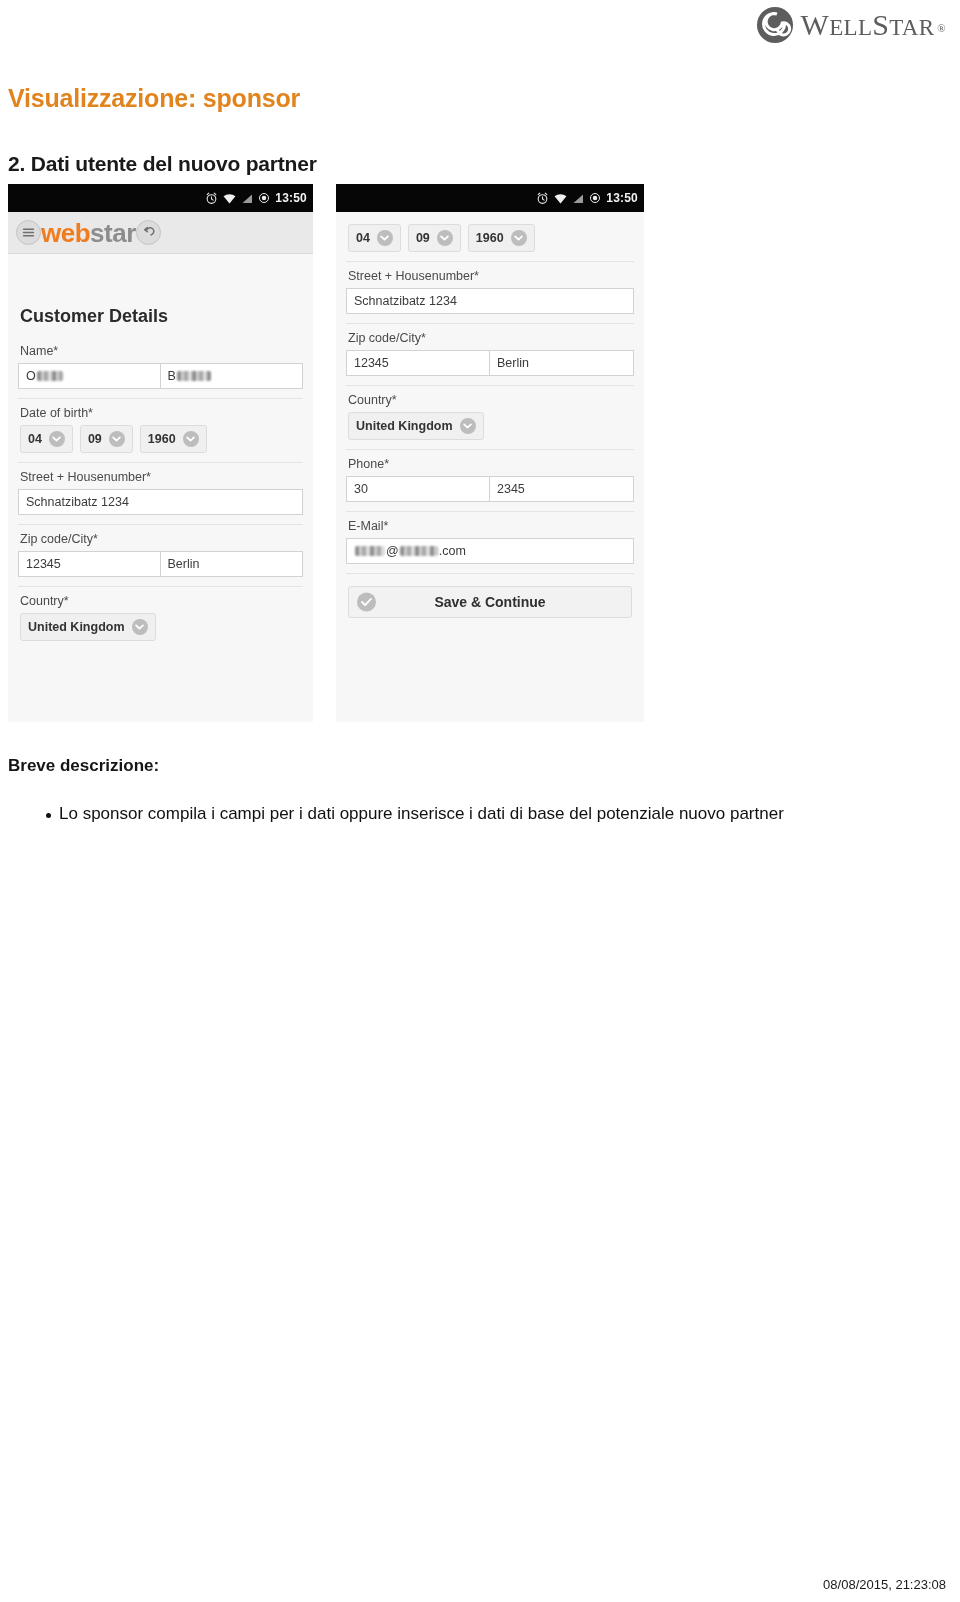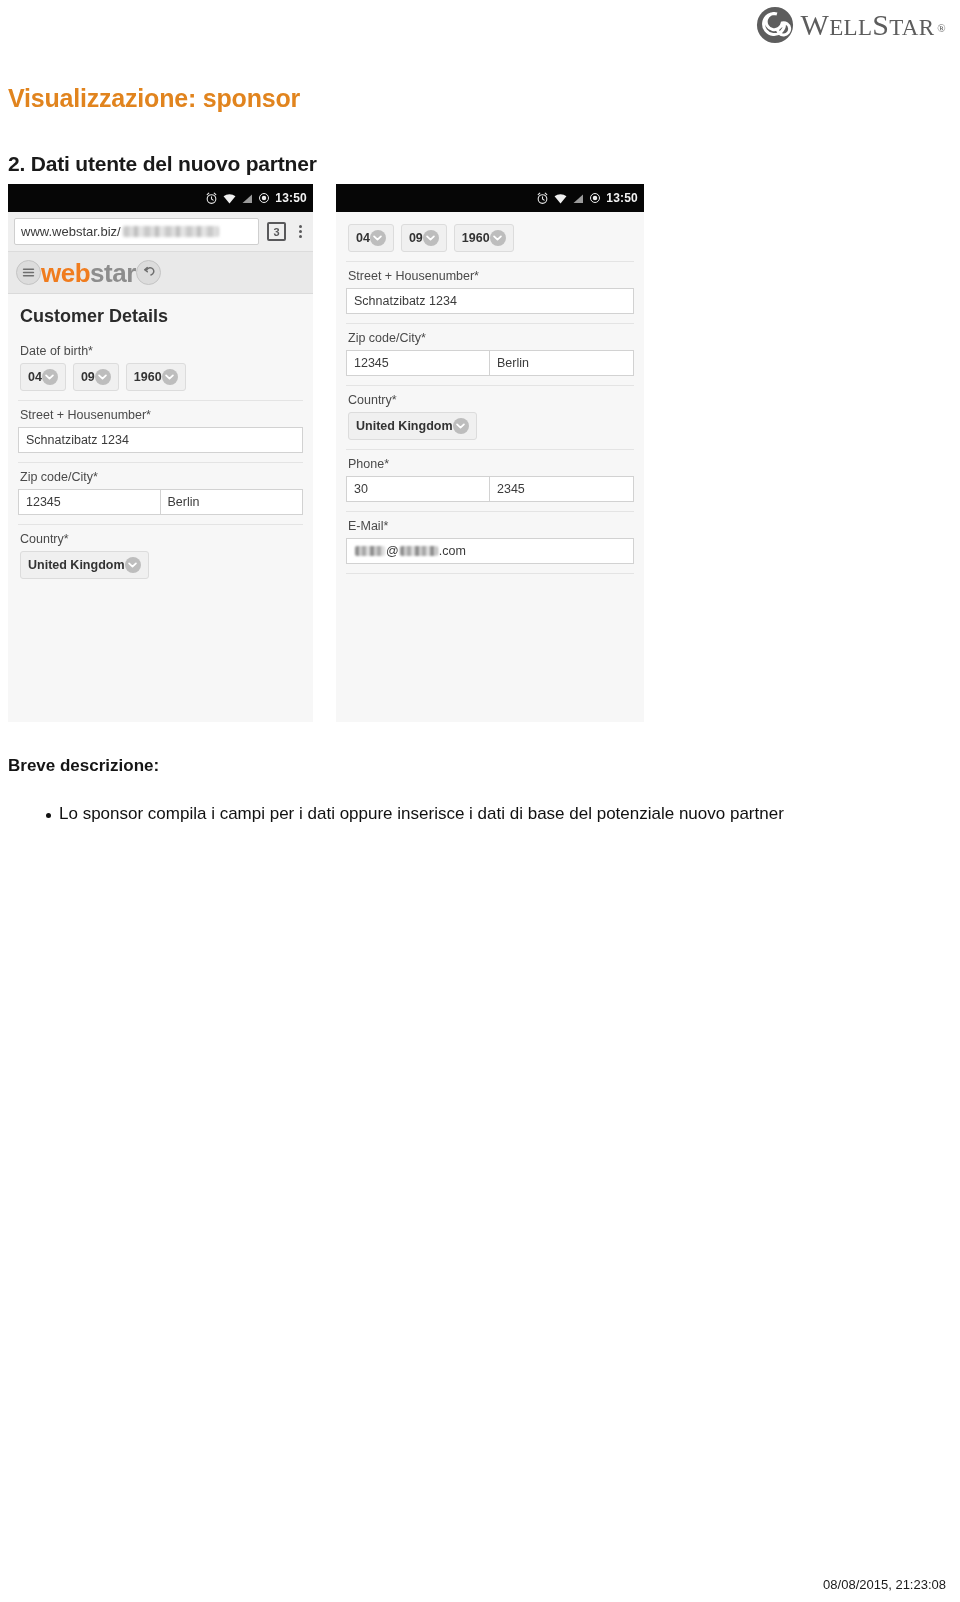--- a/index.html
+++ b/index.html
@@ -110,20 +110,21 @@
     font-size: 26px; font-weight: bold; letter-spacing: -0.5px; line-height: 1;
   }
   .brand .b-orange { color: #F07C1E; }
   .brand .b-gray { color: #8d8d8d; }
 
   
   .form-body { padding: 0 10px; }
   .form-title {
     font-size: 18px; font-weight: bold; color: #2b2b2b;
     padding: 12px 2px 10px 2px;
+    margin-top: 40px;
   }
   .field-group { padding: 7px 0 9px 0; border-bottom: 1px solid #e4e4e4; }
   .field-group.noline { border-bottom: none; }
   .f-label { font-size: 12.5px; color: #4a4a4a; padding: 0 2px 5px 2px; }
   .f-row { display: flex; gap: 0; }
   .f-input {
     background: #ffffff; border: 1px solid #d2d2d2;
     height: 26px; display: flex; align-items: center;
     padding: 0 7px; font-size: 12.5px; color: #3b3b3b;
     overflow: hidden; white-space: nowrap;
@@ -135,21 +136,21 @@
   .blur-txt {
     display: inline-block; height: 10px; border-radius: 2px;
     background: repeating-linear-gradient(90deg,#8f8f8f 0 4px,#cfcfcf 4px 7px,#a8a8a8 7px 11px,#dcdcdc 11px 15px);
     filter: blur(1.2px);
     vertical-align: middle; margin: 0 1px;
   }
 
   .sel-row { display: flex; gap: 7px; padding: 0 2px; }
   .select {
     background: #f0f0f0; border: 1px solid #dcdcdc; border-radius: 3px;
-    height: 28px; display: inline-flex; align-items: center; gap: 0;
+    height: 28px; display: inline-flex; align-items: center; gap: 7px;
     padding: 0 7px;
     font-size: 12.5px; font-weight: bold; color: #333;
   }
   .chev {
     width: 16px; height: 16px; border-radius: 50%; background: #bdbdbd;
     display: flex; align-items: center; justify-content: center; flex: 0 0 auto;
   }
 
   .save-btn {
     margin: 12px 2px 0 2px;
@@ -219,32 +220,20 @@
     <svg class="sb-ico" width="12" height="11" viewBox="0 0 24 20">
       <path d="M22 19 L22 2 L3 19 Z" fill="#9a9a9a"></path>
     </svg>
     <svg class="sb-ico" width="12" height="12" viewBox="0 0 24 24">
       <circle cx="12" cy="12" r="9" fill="none" stroke="#ededed" stroke-width="2"></circle>
       <circle cx="12" cy="12" r="4.5" fill="#ededed"></circle>
     </svg>
     <span class="sb-time">13:50</span>
   </div>
 
-  <div class="browser-bar">
-    <div class="urlbox">
-      <span>www.webstar.biz/</span>
-        <span class="url-blur"></span>
-    </div>
-    <div class="tabcount">3</div>
-    <div class="kebab">
-        <i></i>
-        <i></i>
-        <i></i>
-      </div>
-  </div>
 
   <div class="site-header">
     <div class="circ-btn">
       <svg width="13" height="11" viewBox="0 0 16 12">
         <rect x="1" y="1" width="14" height="2" rx="1" fill="#6e6e6e"></rect>
         <rect x="1" y="5" width="14" height="2" rx="1" fill="#6e6e6e"></rect>
         <rect x="1" y="9" width="14" height="2" rx="1" fill="#6e6e6e"></rect>
       </svg>
     </div>
     <div class="brand">
@@ -254,20 +243,33 @@
       <svg width="13" height="13" viewBox="0 0 16 16">
         <path d="M11 11 A4.5 4.5 0 1 0 6 4.5 L4 4.5" fill="none" stroke="#6e6e6e" stroke-width="1.8" stroke-linecap="round"></path>
         <path d="M6.5 2 L3.3 4.6 L6.5 7" fill="none" stroke="#6e6e6e" stroke-width="1.8" stroke-linecap="round" stroke-linejoin="round"></path>
       </svg>
     </div>
   </div>
 
   <div class="form-body">
     <div class="form-title">Customer Details</div>
 
+    <div class="field-group">
+      <div class="f-label">Name*</div>
+      <div class="f-row">
+        <div class="f-input half">
+          <span>O</span>
+            <span class="blur-txt" style="width:26px"></span>
+        </div>
+        <div class="f-input half">
+          <span>B</span>
+            <span class="blur-txt" style="width:34px"></span>
+        </div>
+      </div>
+    </div>
 
     <div class="field-group">
       <div class="f-label">Date of birth*</div>
       <div class="sel-row">
         <div class="select">
           <span>04</span>
           <span class="chev">
             <svg width="9" height="6" viewBox="0 0 10 7">
                 <path d="M1 1.5 L5 5.5 L9 1.5" fill="none" stroke="#fff" stroke-width="2" stroke-linecap="round" stroke-linejoin="round"></path>
               </svg>
@@ -417,20 +419,28 @@
       <div class="f-row">
         <div class="f-input full">
           <span class="blur-txt" style="width:30px"></span>
             <span>@</span>
             <span class="blur-txt" style="width:38px"></span>
             <span>.com</span>
         </div>
       </div>
     </div>
 
+    <div class="save-btn">
+      <span class="save-check">
+        <svg width="11" height="9" viewBox="0 0 12 10">
+            <path d="M1 5 L4.4 8.4 L11 1.6" fill="none" stroke="#fff" stroke-width="2.1" stroke-linecap="round" stroke-linejoin="round"></path>
+          </svg>
+      </span>
+      <span>Save &amp; Continue</span>
+    </div>
   </div>
 </div>
 
 <div class="desc-title">Breve descrizione:</div>
 <div class="bullet-wrap">
   <span class="bullet-dot"></span>
   <span class="bullet-text">Lo sponsor compila i campi per i dati oppure inserisce i dati di base del potenziale nuovo partner</span>
 </div>
 
 <div class="footer-ts">08/08/2015, 21:23:08</div>

